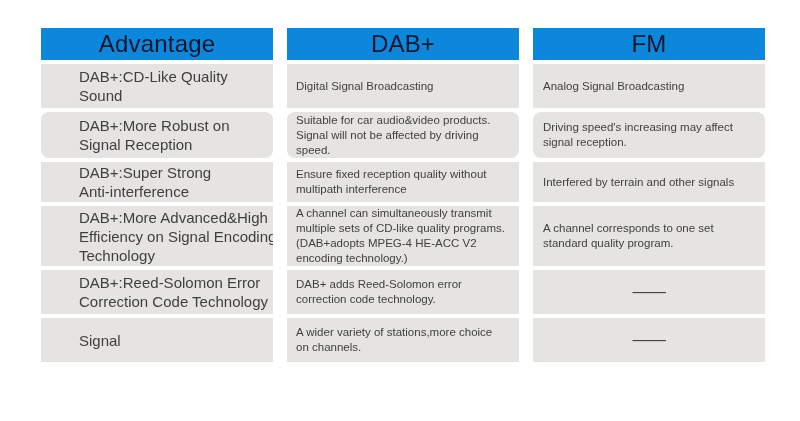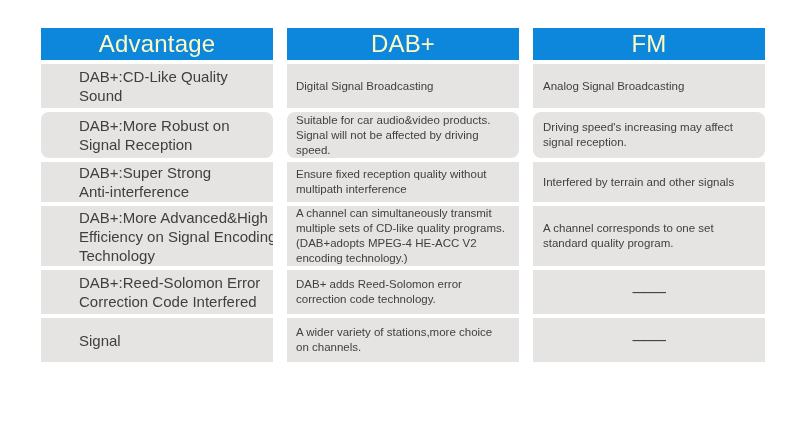--- a/index.html
+++ b/index.html
@@ -24,21 +24,21 @@
   }
   .col {
     width: 232px;
     display: flex;
     flex-direction: column;
     gap: 4px;
   }
   .col-header {
     height: 32px;
     background: #0d87dc;
-    color: #fef9c3;
+    color: #0f172a;
     display: flex;
     align-items: center;
     justify-content: center;
     font-size: 24px;
     letter-spacing: 0.2px;
   }
   .cell {
     background: #e5e4e2;
     color: #3f3f3f;
     display: flex;
@@ -89,21 +89,21 @@
     <div class="cell">DAB+:CD-Like Quality
 Sound</div>
     <div class="cell">DAB+:More Robust on
 Signal Reception</div>
     <div class="cell">DAB+:Super Strong
 Anti-interference</div>
     <div class="cell">DAB+:More Advanced&amp;High
 Efficiency on Signal Encoding
 Technology</div>
     <div class="cell">DAB+:Reed-Solomon Error
-Correction Code Interfered</div>
+Correction Code Technology</div>
     <div class="cell">Signal</div>
   </div>
 
   <div class="col col-dab">
     <div class="col-header">DAB+</div>
     <div class="cell">Digital Signal Broadcasting</div>
     <div class="cell">Suitable for car audio&amp;video products.
 Signal will not be affected by driving
 speed.</div>
     <div class="cell">Ensure fixed reception quality without

